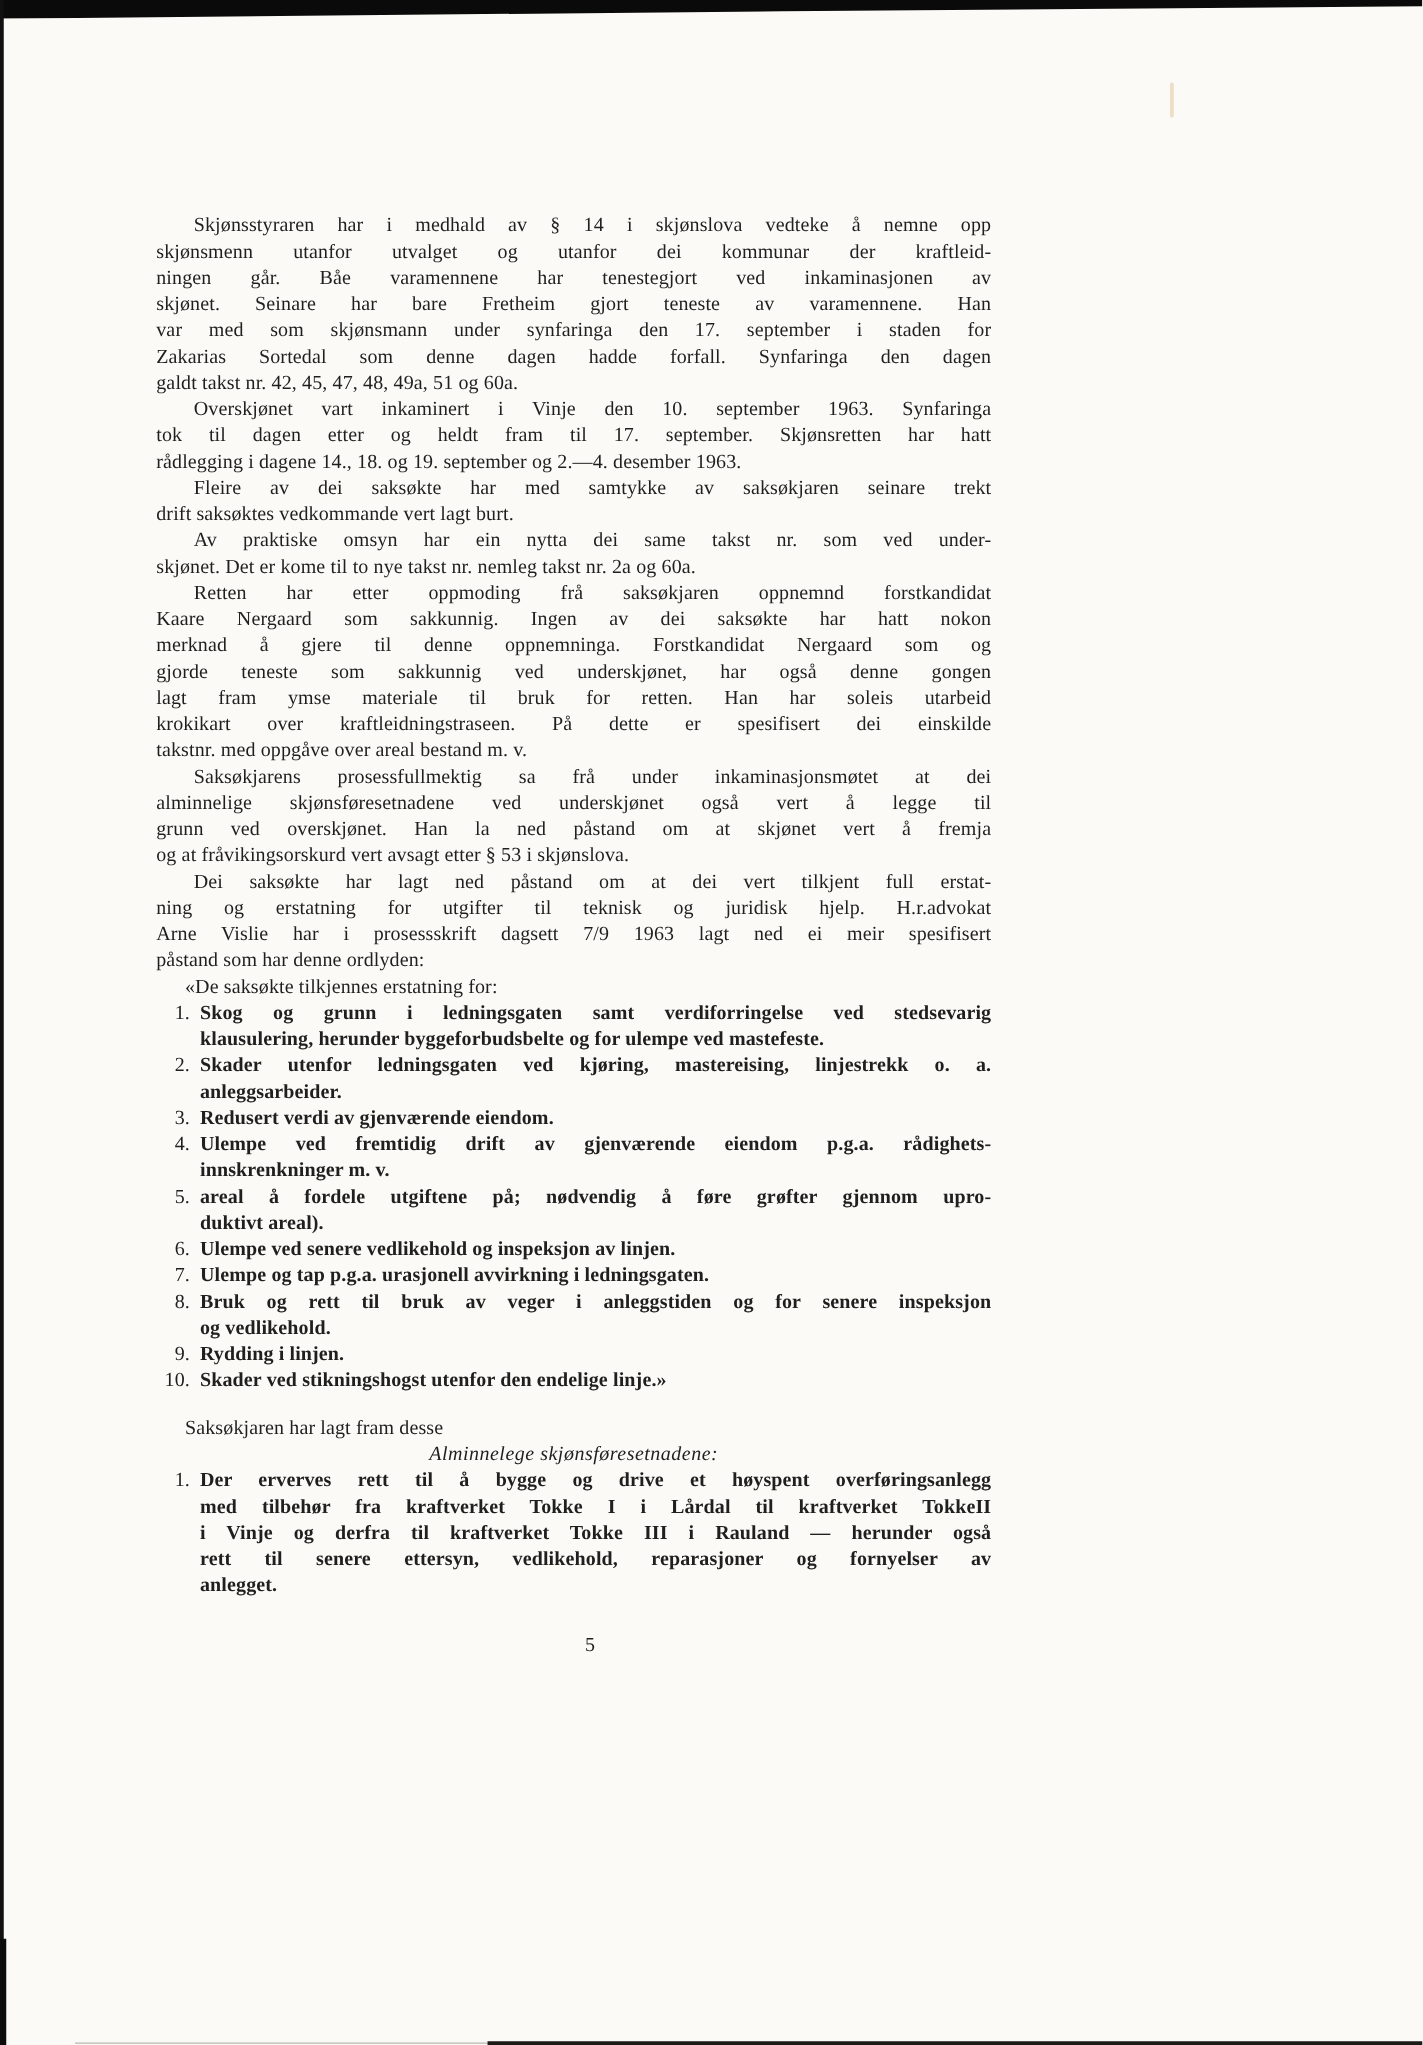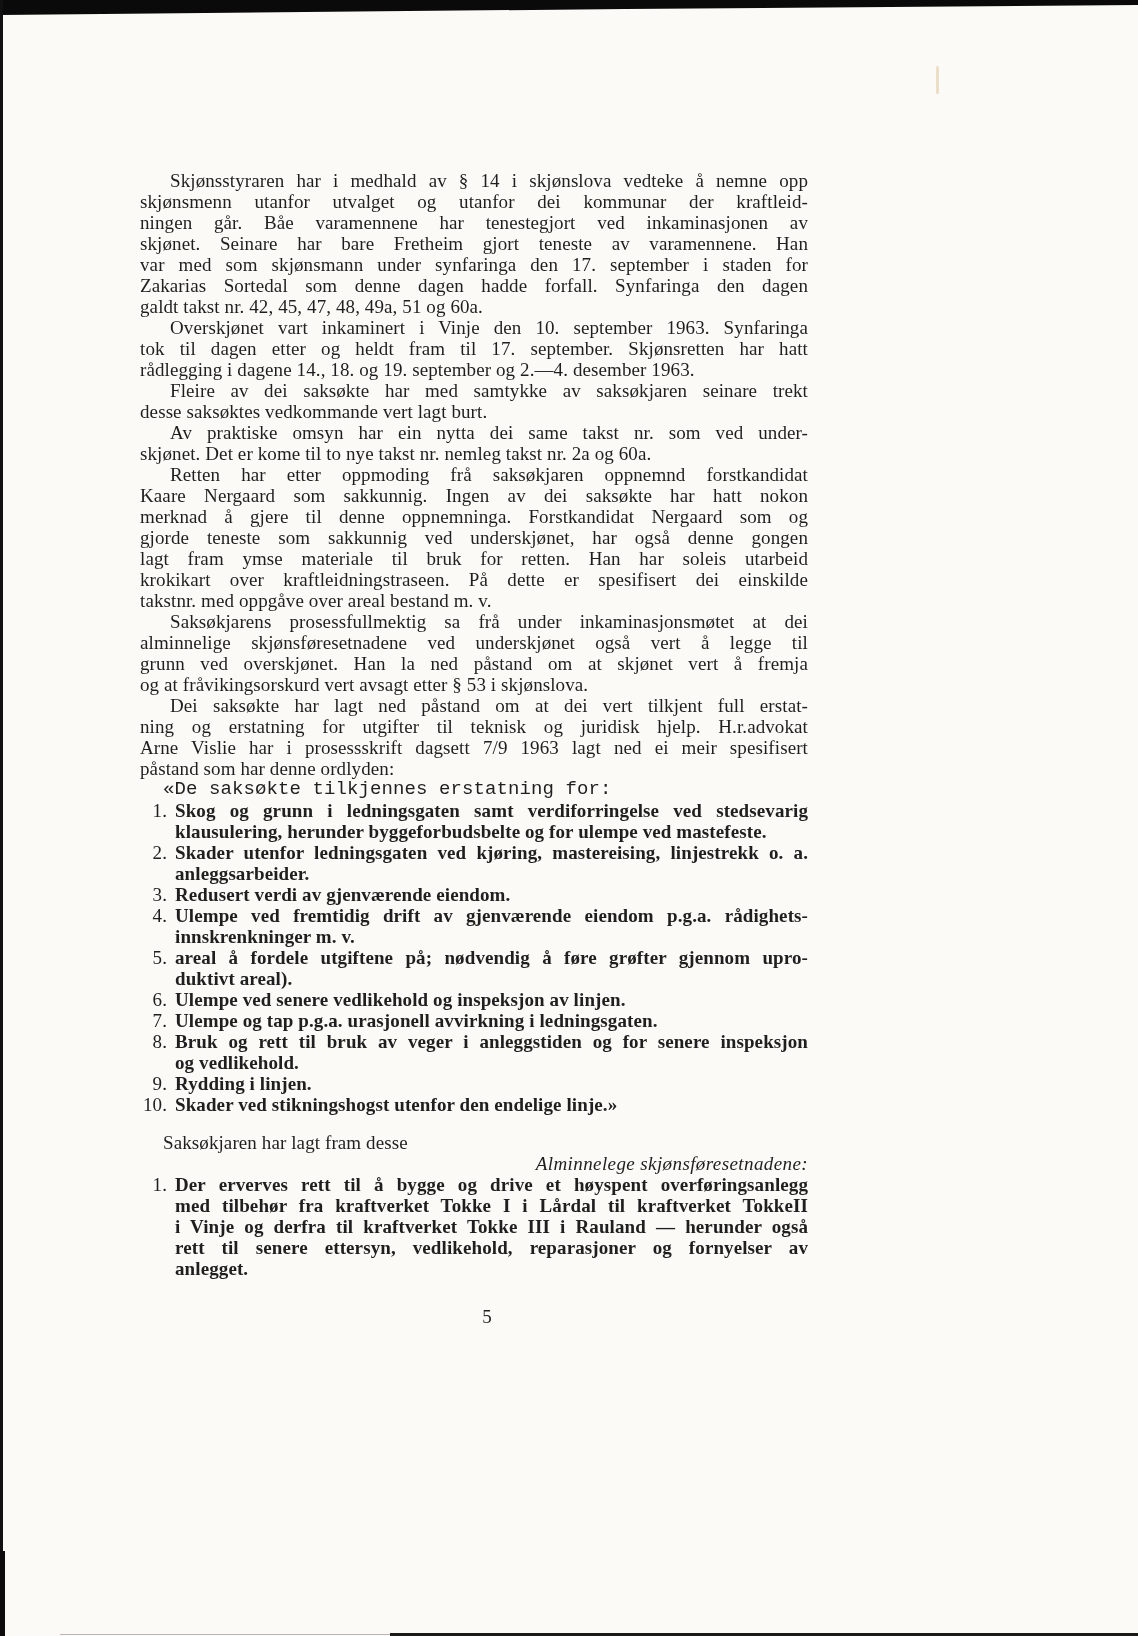--- a/index.html
+++ b/index.html
@@ -15,36 +15,36 @@
     clip-path:polygon(0 0,100% 0,100% 33%,55% 60%,0 100%);
   }
   .left-line{position:absolute;left:0;top:0;width:3px;height:1636px;background:#111;}
   .left-line-foot{position:absolute;left:0;bottom:0;width:5px;height:85px;background:#0c0c0c;}
   .bottom-line{position:absolute;left:390px;right:0;bottom:0;height:3px;background:#1c1a17;}
   .bottom-line-faint{position:absolute;left:60px;width:330px;bottom:1px;height:1px;background:rgba(70,58,44,.35);}
   .stain{position:absolute;left:936px;top:66px;width:3px;height:28px;background:#e9d9bd;border-radius:2px;opacity:.85;}
 
   
   .body-block{
-    position:absolute;left:140px;top:170px;width:668px;
-    font-size:19px;line-height:21px;letter-spacing:.1px;
+    position:absolute;left:125px;top:170px;width:668px;
+    font-size:16px;line-height:21px;letter-spacing:.1px;
   }
   .para{margin:0;}
   .ln{white-space:normal;}
   .j{text-align:justify;text-align-last:justify;}
   .last{text-align:left;text-align-last:left;}
   .first{text-indent:30px;}
-  .qindent{padding-left:23px;font-family:Liberation Mono, monospace;}
+  .qindent{padding-left:23px;}
 
   .li{display:flex;align-items:flex-start;}
   .num{flex:0 0 27px;text-align:right;padding-right:8px;}
   .itxt{flex:1 1 auto;min-width:0;font-weight:bold;}
 
   .premises-intro{padding-left:23px;margin-top:17px;text-align:right;}
-  .premises-heading{text-align:right;font-style:italic;letter-spacing:.4px;}
+  .premises-heading{text-align:center;font-style:italic;letter-spacing:.4px;}
 
   .page-number{margin-top:27px;text-align:center;position:relative;left:13px;}
 </style>
 </head>
 <body>
 
 <div class="top-bar"></div>
 <div class="left-line"></div>
 <div class="left-line-foot"></div>
 <div class="bottom-line"></div>
@@ -64,21 +64,21 @@
   </div>
 
   <div class="para">
     <div class="ln j first">Overskjønet vart inkaminert i Vinje den 10. september 1963. Synfaringa</div>
     <div class="ln j">tok til dagen etter og heldt fram til 17. september. Skjønsretten har hatt</div>
     <div class="ln last">rådlegging i dagene 14., 18. og 19. september og 2.—4. desember 1963.</div>
   </div>
 
   <div class="para">
     <div class="ln j first">Fleire av dei saksøkte har med samtykke av saksøkjaren seinare trekt</div>
-    <div class="ln last">desse saksøktes vedkommande vert lagt burt.</div>
+    <div class="ln last">drift saksøktes vedkommande vert lagt burt.</div>
   </div>
 
   <div class="para">
     <div class="ln j first">Av praktiske omsyn har ein nytta dei same takst nr. som ved under-</div>
     <div class="ln last">skjønet. Det er kome til to nye takst nr. nemleg takst nr. 2a og 60a.</div>
   </div>
 
   <div class="para">
     <div class="ln j first">Retten har etter oppmoding frå saksøkjaren oppnemnd forstkandidat</div>
     <div class="ln j">Kaare Nergaard som sakkunnig. Ingen av dei saksøkte har hatt nokon</div>

